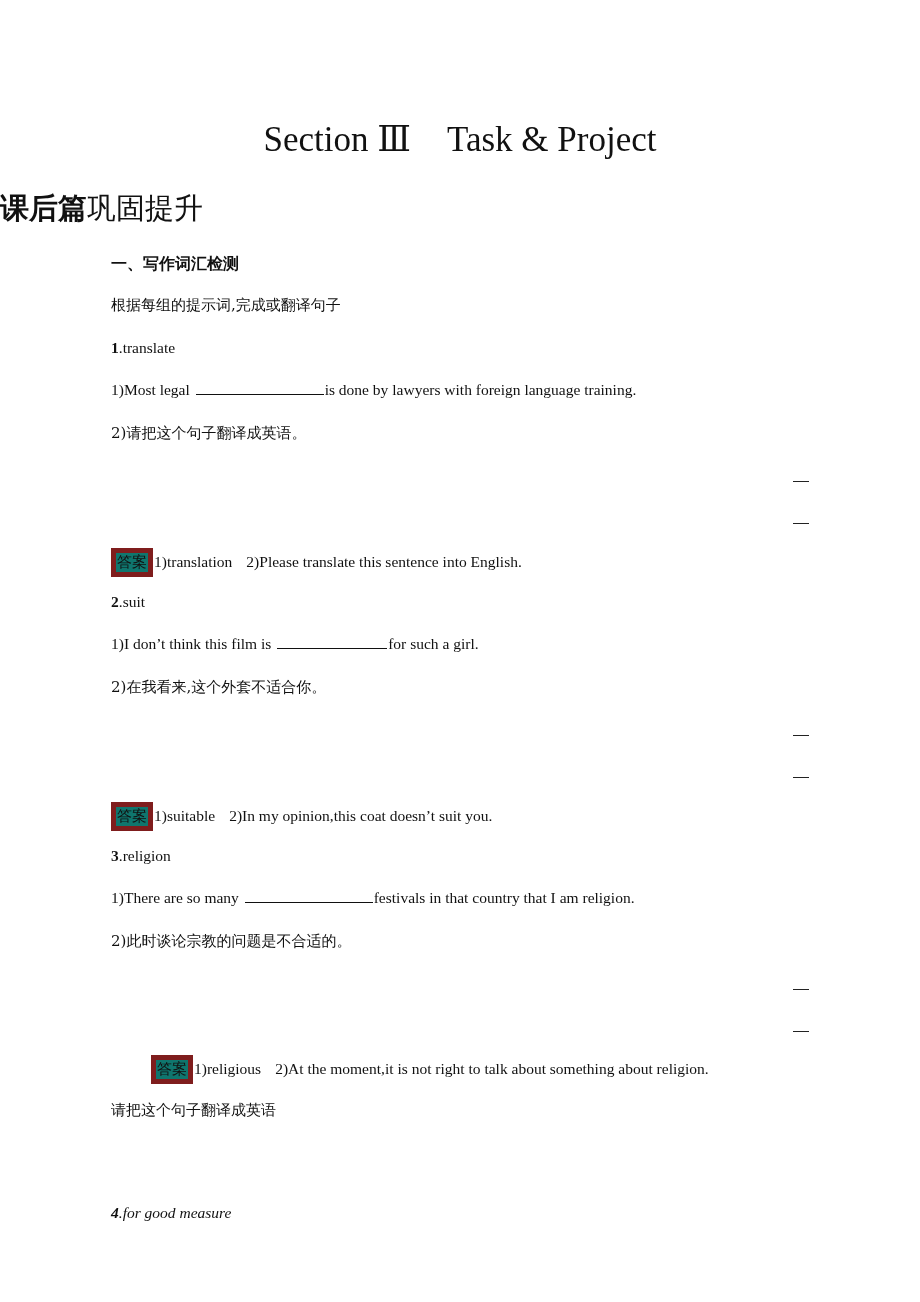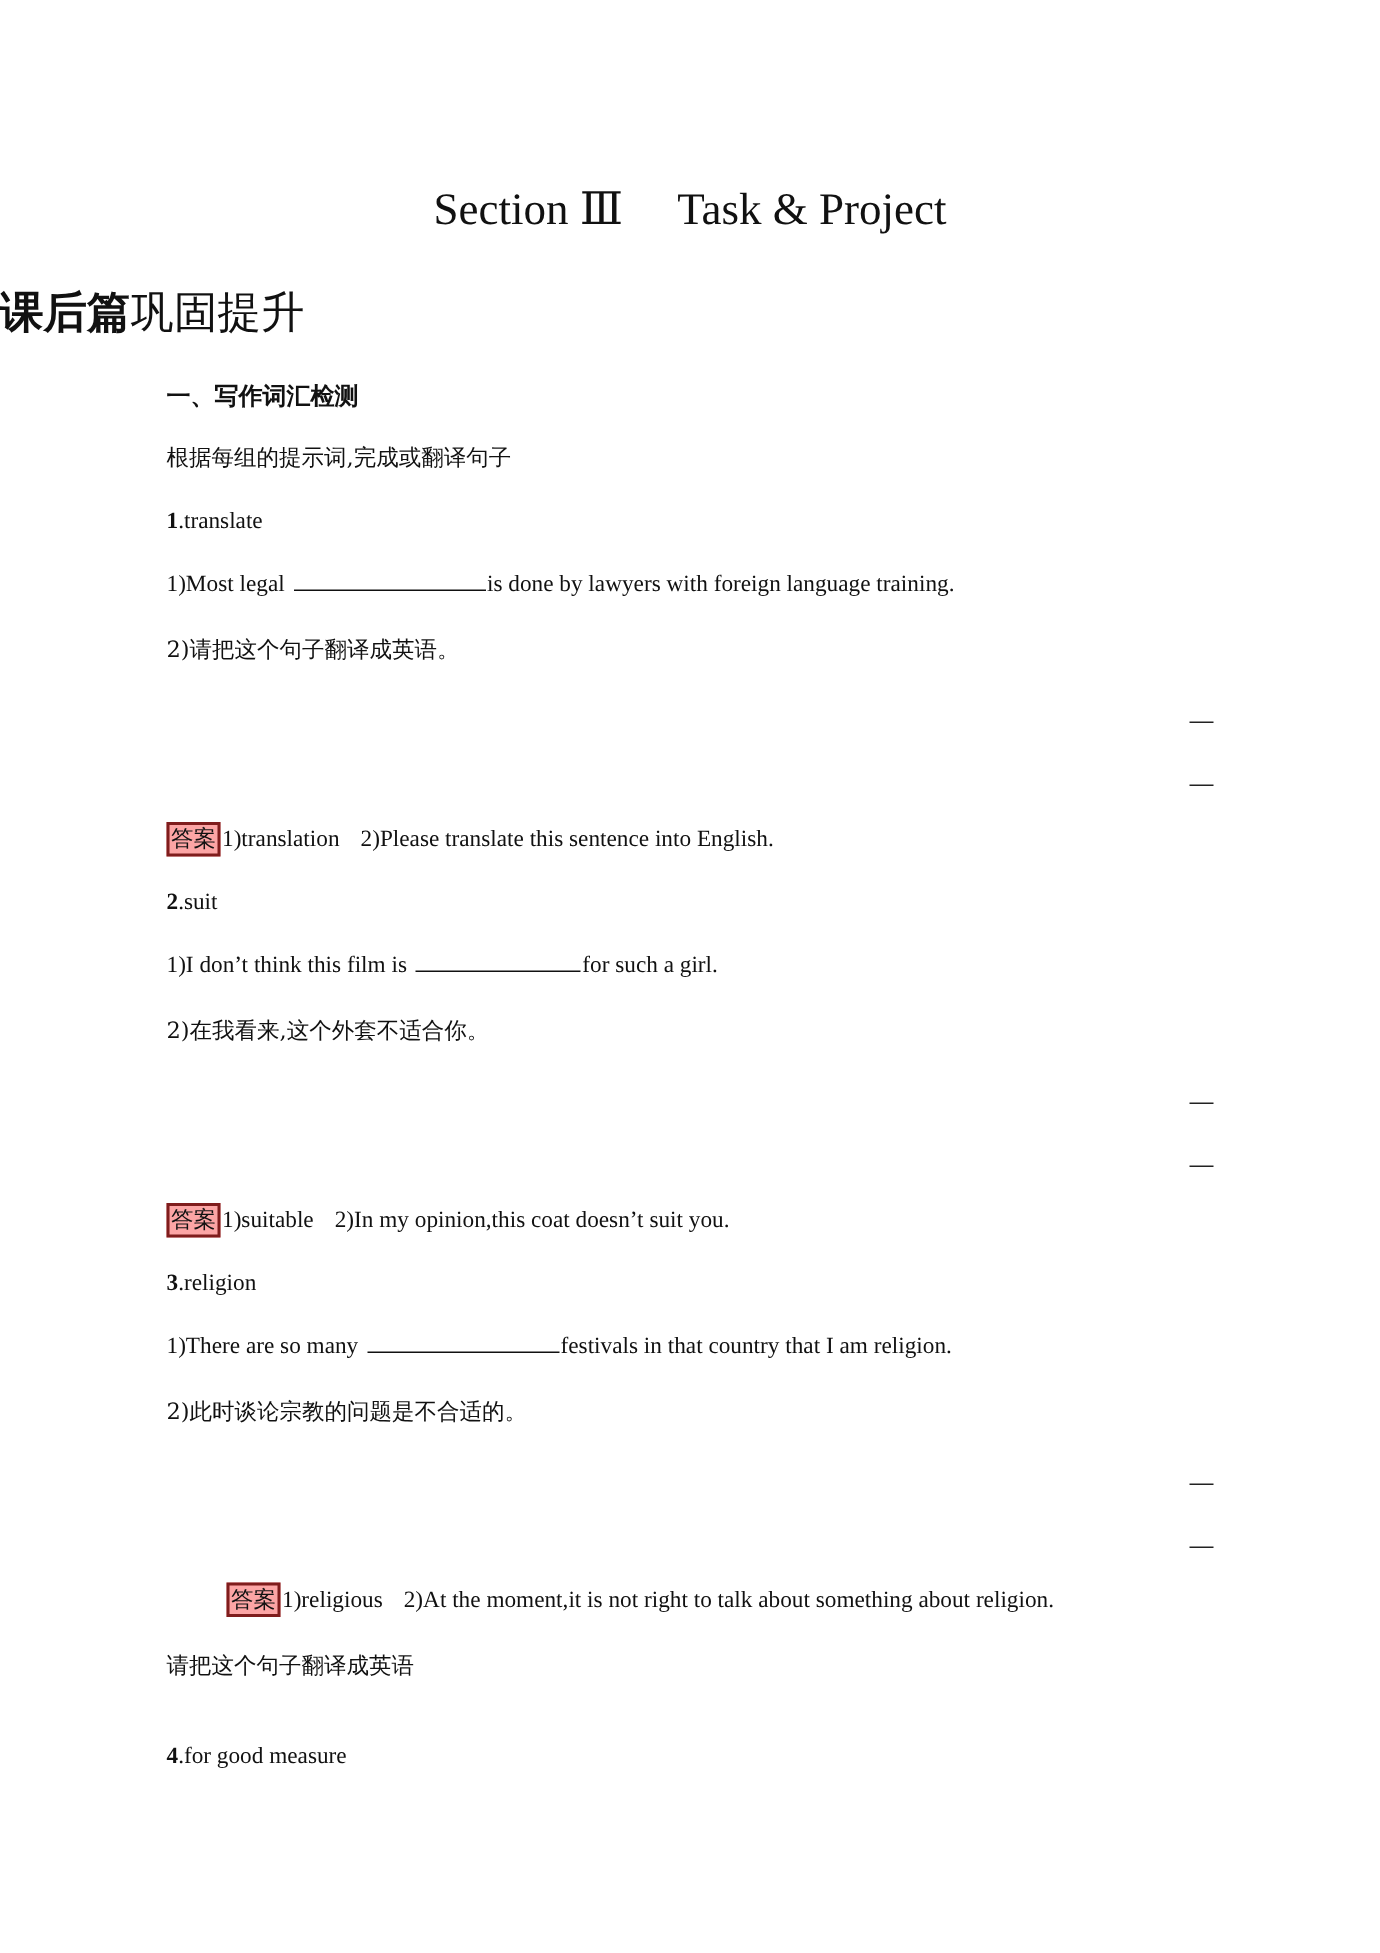--- a/index.html
+++ b/index.html
@@ -4,41 +4,41 @@
 <style>
   html, body { margin: 0; padding: 0; background: #ffffff; }
   body {
     width: 920px; height: 1302px; position: relative; overflow: hidden;
     font-family: "Liberation Serif", "DejaVu Serif", serif;
     color: #111111;
   }
   .abs { position: absolute; white-space: nowrap; }
   .title {
     left: 0; width: 920px; top: 118px; text-align: center;
-    font-size: 30px; line-height: 44px; color: #111;
+    font-size: 35px; line-height: 44px; color: #111;
   }
   .title .sep { display: inline-block; width: 36px; }
   .subtitle {
     left: 0; width: 920px; top: 188px; 
     font-size: 29px; line-height: 40px;
     font-family: "DejaVu Sans", "Liberation Sans", sans-serif;
   }
   .subtitle .bold { font-weight: bold; }
   .subtitle .light { font-weight: normal; font-family: "DejaVu Serif", serif; }
   .section-heading {
     left: 111px; top: 252px; font-size: 16px; line-height: 24px; font-weight: bold;
     font-family: "DejaVu Sans", "Liberation Sans", sans-serif;
   }
   .line { left: 111px; font-size: 15.5px; line-height: 22px; }
   .cn { font-family: "DejaVu Serif", "Liberation Serif", serif; font-size: 15px; }
   .num { font-weight: bold; }
   .blank { display: inline-block; border-bottom: 1px solid #111; height: 14px; vertical-align: baseline; margin: 0 1px 0 2px; }
   .dash { left: 793px; width: 16px; height: 0; border-top: 1.5px solid #222; }
   .answer-tag {
-    display: inline-block; background: #fca5a5; border: 2px solid #7f1d1d;
+    display: inline-block; background: #0f766e; border: 5px solid #7f1d1d;
     font-family: "DejaVu Sans", "Liberation Sans", sans-serif; font-size: 15px;
     line-height: 19px; padding: 0 1px; margin-right: 1px; vertical-align: baseline;
   }
   .gap { display: inline-block; width: 14px; }
 </style>
 </head>
 <body>
 
 <div class="abs title">
   <span>Section Ⅲ</span><span class="sep"></span><span>Task &amp; Project</span>
@@ -84,15 +84,15 @@
 </div>
 <div class="abs line cn" style="top:930px;">2)此时谈论宗教的问题是不合适的。</div>
 <div class="abs dash" style="top:989px;"></div>
 <div class="abs dash" style="top:1031px;"></div>
 <div class="abs line" style="top:1055px;padding-left:40px;">
   <span class="answer-tag">答案</span><span>1)religious</span><span class="gap"></span><span>2)At the moment,it is not right to talk about something about religion.</span>
 </div>
 
 <div class="abs line cn" style="top:1099px;">请把这个句子翻译成英语</div>
 
-<div class="abs line" style="top:1160px;">
+<div class="abs line" style="top:1202px;font-style:italic;">
   <span class="num">4</span><span>.for good measure</span>
 </div>
 
 </body></html>

